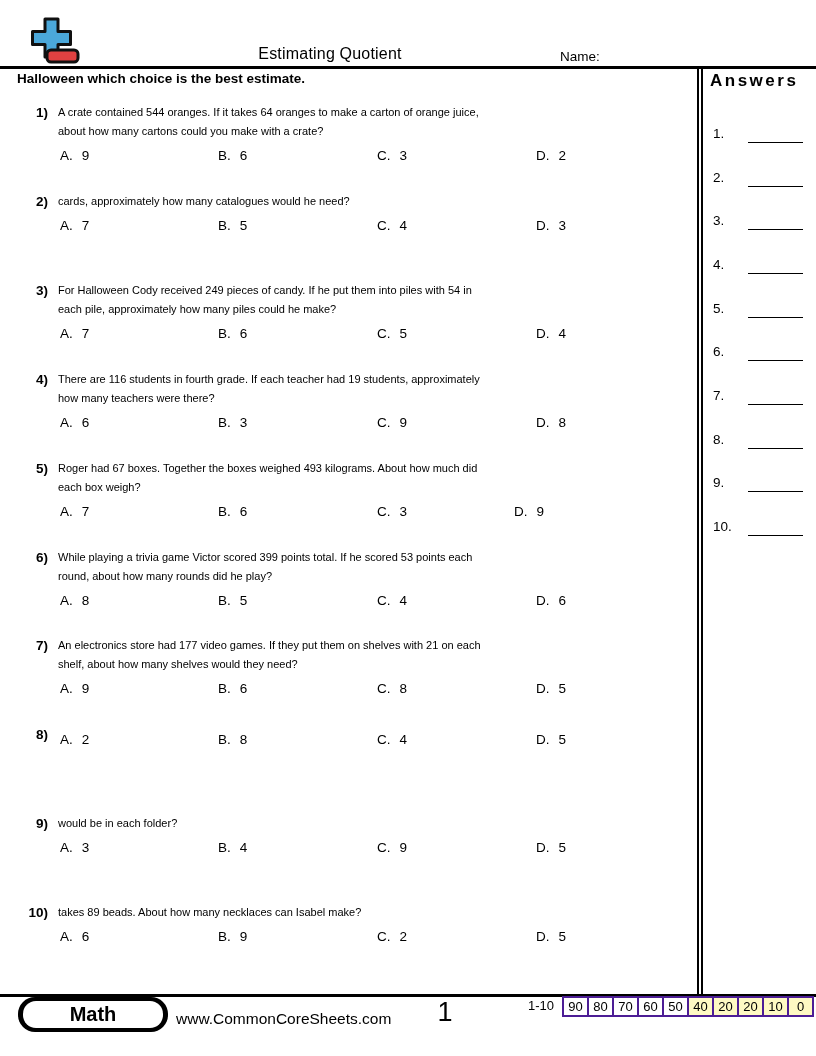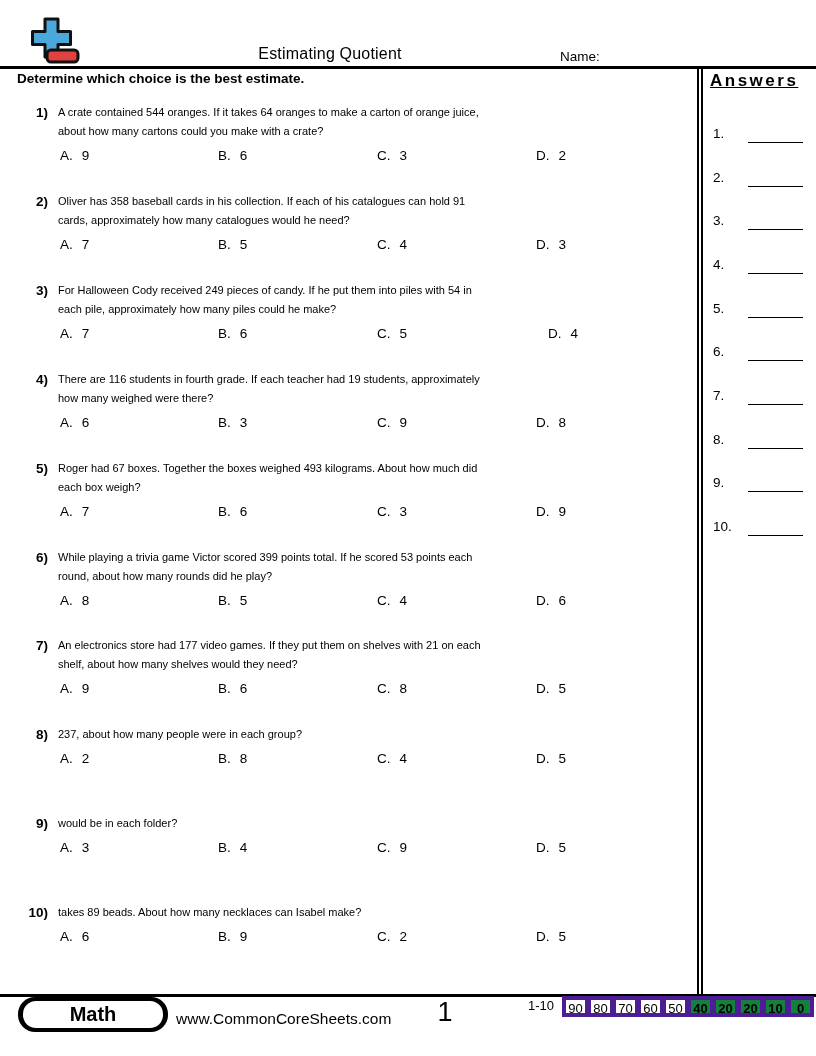--- a/index.html
+++ b/index.html
@@ -22,128 +22,127 @@
   .q-line{font-size:11px;line-height:19px;white-space:nowrap;}
   .q-options{position:relative;height:19px;margin-top:5px;}
   .opt{position:absolute;top:0;font-size:13.5px;line-height:19px;}
   .opt-letter{display:inline-block;}
   .opt-value{display:inline-block;margin-left:9px;}
 
   
   .answers-col{position:absolute;left:697px;top:68px;width:119px;height:927px;
                border-left:6px double #000;box-sizing:border-box;}
   .answers-title{margin:3px 0 0 7px;font-size:17px;font-weight:bold;
-                 letter-spacing:2.5px;text-decoration:underline;}
+                 letter-spacing:2.5px;}
   .ans-item{position:absolute;left:10px;display:flex;align-items:baseline;}
   .ans-num{width:26px;font-size:13.5px;}
   .ans-line{width:55px;height:1px;border-bottom:1.6px solid #000;margin-left:9px;
             transform:translateY(5px);}
 
   
   .footer-rule{position:absolute;left:0;top:994px;width:816px;height:3px;background:#000;}
   .math-badge{position:absolute;left:18px;top:997px;width:150px;height:35px;
               background:#000;border-radius:17px;}
   .math-badge-inner{position:absolute;left:5px;top:4px;right:5px;bottom:4px;background:#fff;
               border-radius:13px;display:flex;align-items:center;justify-content:center;}
   .math-badge-label{font-size:20px;font-weight:bold;}
   .site-url{position:absolute;left:176px;top:1010px;font-size:15.5px;}
   .page-number{position:absolute;left:400px;top:997px;width:90px;text-align:center;
                font-size:27px;}
   .score-strip{position:absolute;left:528px;top:996px;display:flex;height:21px;}
   .score-range{font-size:13px;line-height:20px;margin-right:8px;}
   .score-cells{display:flex;}
-  .score-cell{width:27px;height:21px;box-sizing:border-box;border:4px solid #4c1d95;
+  .score-cell{width:27px;height:21px;box-sizing:border-box;border:2px solid #4c1d95;
               margin-left:-2px;text-align:center;font-size:13px;line-height:17px;
               background:#fff;}
   .score-cell:first-child{margin-left:0;}
-  .score-cell.hl{background:#15803d;font-weight:bold;}
+  .score-cell.hl{background:#fef9c3;}
 </style>
 </head>
 <body>
 
 <div class="page">
 
   <div class="logo">
     <svg width="52" height="50" viewBox="0 0 52 50">
       <path d="M15 2 H28 V14.5 H40.5 V27.5 H28 V40 H15 V27.5 H2.5 V14.5 H15 Z" fill="#4BA8DA" stroke="#101010" stroke-width="3" stroke-linejoin="round"></path>
       <rect x="17" y="33" width="31" height="12" rx="4" fill="#E04141" stroke="#101010" stroke-width="3"></rect>
     </svg>
   </div>
   <div class="page-title">Estimating Quotient</div>
   <div class="name-label">Name:</div>
   <div class="header-rule"></div>
-  <div class="instruction">Determine which choice is the best estimate.</div>
+  <div class="instruction">Halloween which choice is the best estimate.</div>
 
   <div class="question" style="top:103px">
     <div class="q-num">1)</div>
     <div class="q-lines">
       <div class="q-line">A crate contained 544 oranges. If it takes 64 oranges to make a carton of orange juice,</div>
       <div class="q-line">about how many cartons could you make with a crate?</div>
     </div>
     <div class="q-options">
       <div class="opt" style="left:60px"><span class="opt-letter">A.</span><span class="opt-value">9</span></div>
       <div class="opt" style="left:218px"><span class="opt-letter">B.</span><span class="opt-value">6</span></div>
       <div class="opt" style="left:377px"><span class="opt-letter">C.</span><span class="opt-value">3</span></div>
       <div class="opt" style="left:536px"><span class="opt-letter">D.</span><span class="opt-value">2</span></div>
     </div>
   </div>
 
   <div class="question" style="top:192px">
     <div class="q-num">2)</div>
     <div class="q-lines">
-      <div class="q-line">Oliver has 358 baseball cards in his collection. If each of his catalogues can hold 91</div>
       <div class="q-line">cards, approximately how many catalogues would he need?</div>
     </div>
     <div class="q-options">
       <div class="opt" style="left:60px"><span class="opt-letter">A.</span><span class="opt-value">7</span></div>
       <div class="opt" style="left:218px"><span class="opt-letter">B.</span><span class="opt-value">5</span></div>
       <div class="opt" style="left:377px"><span class="opt-letter">C.</span><span class="opt-value">4</span></div>
       <div class="opt" style="left:536px"><span class="opt-letter">D.</span><span class="opt-value">3</span></div>
     </div>
   </div>
 
   <div class="question" style="top:281px">
     <div class="q-num">3)</div>
     <div class="q-lines">
       <div class="q-line">For Halloween Cody received 249 pieces of candy. If he put them into piles with 54 in</div>
       <div class="q-line">each pile, approximately how many piles could he make?</div>
     </div>
     <div class="q-options">
       <div class="opt" style="left:60px"><span class="opt-letter">A.</span><span class="opt-value">7</span></div>
       <div class="opt" style="left:218px"><span class="opt-letter">B.</span><span class="opt-value">6</span></div>
       <div class="opt" style="left:377px"><span class="opt-letter">C.</span><span class="opt-value">5</span></div>
-      <div class="opt" style="left:548px"><span class="opt-letter">D.</span><span class="opt-value">4</span></div>
+      <div class="opt" style="left:536px"><span class="opt-letter">D.</span><span class="opt-value">4</span></div>
     </div>
   </div>
 
   <div class="question" style="top:370px">
     <div class="q-num">4)</div>
     <div class="q-lines">
       <div class="q-line">There are 116 students in fourth grade. If each teacher had 19 students, approximately</div>
-      <div class="q-line">how many weighed were there?</div>
+      <div class="q-line">how many teachers were there?</div>
     </div>
     <div class="q-options">
       <div class="opt" style="left:60px"><span class="opt-letter">A.</span><span class="opt-value">6</span></div>
       <div class="opt" style="left:218px"><span class="opt-letter">B.</span><span class="opt-value">3</span></div>
       <div class="opt" style="left:377px"><span class="opt-letter">C.</span><span class="opt-value">9</span></div>
       <div class="opt" style="left:536px"><span class="opt-letter">D.</span><span class="opt-value">8</span></div>
     </div>
   </div>
 
   <div class="question" style="top:459px">
     <div class="q-num">5)</div>
     <div class="q-lines">
       <div class="q-line">Roger had 67 boxes. Together the boxes weighed 493 kilograms. About how much did</div>
       <div class="q-line">each box weigh?</div>
     </div>
     <div class="q-options">
       <div class="opt" style="left:60px"><span class="opt-letter">A.</span><span class="opt-value">7</span></div>
       <div class="opt" style="left:218px"><span class="opt-letter">B.</span><span class="opt-value">6</span></div>
       <div class="opt" style="left:377px"><span class="opt-letter">C.</span><span class="opt-value">3</span></div>
-      <div class="opt" style="left:536px"><span class="opt-letter">D.</span><span class="opt-value">9</span></div>
+      <div class="opt" style="left:514px"><span class="opt-letter">D.</span><span class="opt-value">9</span></div>
     </div>
   </div>
 
   <div class="question" style="top:548px">
     <div class="q-num">6)</div>
     <div class="q-lines">
       <div class="q-line">While playing a trivia game Victor scored 399 points total. If he scored 53 points each</div>
       <div class="q-line">round, about how many rounds did he play?</div>
     </div>
     <div class="q-options">
@@ -164,21 +163,20 @@
       <div class="opt" style="left:60px"><span class="opt-letter">A.</span><span class="opt-value">9</span></div>
       <div class="opt" style="left:218px"><span class="opt-letter">B.</span><span class="opt-value">6</span></div>
       <div class="opt" style="left:377px"><span class="opt-letter">C.</span><span class="opt-value">8</span></div>
       <div class="opt" style="left:536px"><span class="opt-letter">D.</span><span class="opt-value">5</span></div>
     </div>
   </div>
 
   <div class="question" style="top:725px">
     <div class="q-num">8)</div>
     <div class="q-lines">
-      <div class="q-line">237, about how many people were in each group?</div>
     </div>
     <div class="q-options">
       <div class="opt" style="left:60px"><span class="opt-letter">A.</span><span class="opt-value">2</span></div>
       <div class="opt" style="left:218px"><span class="opt-letter">B.</span><span class="opt-value">8</span></div>
       <div class="opt" style="left:377px"><span class="opt-letter">C.</span><span class="opt-value">4</span></div>
       <div class="opt" style="left:536px"><span class="opt-letter">D.</span><span class="opt-value">5</span></div>
     </div>
   </div>
 
   <div class="question" style="top:814px">

